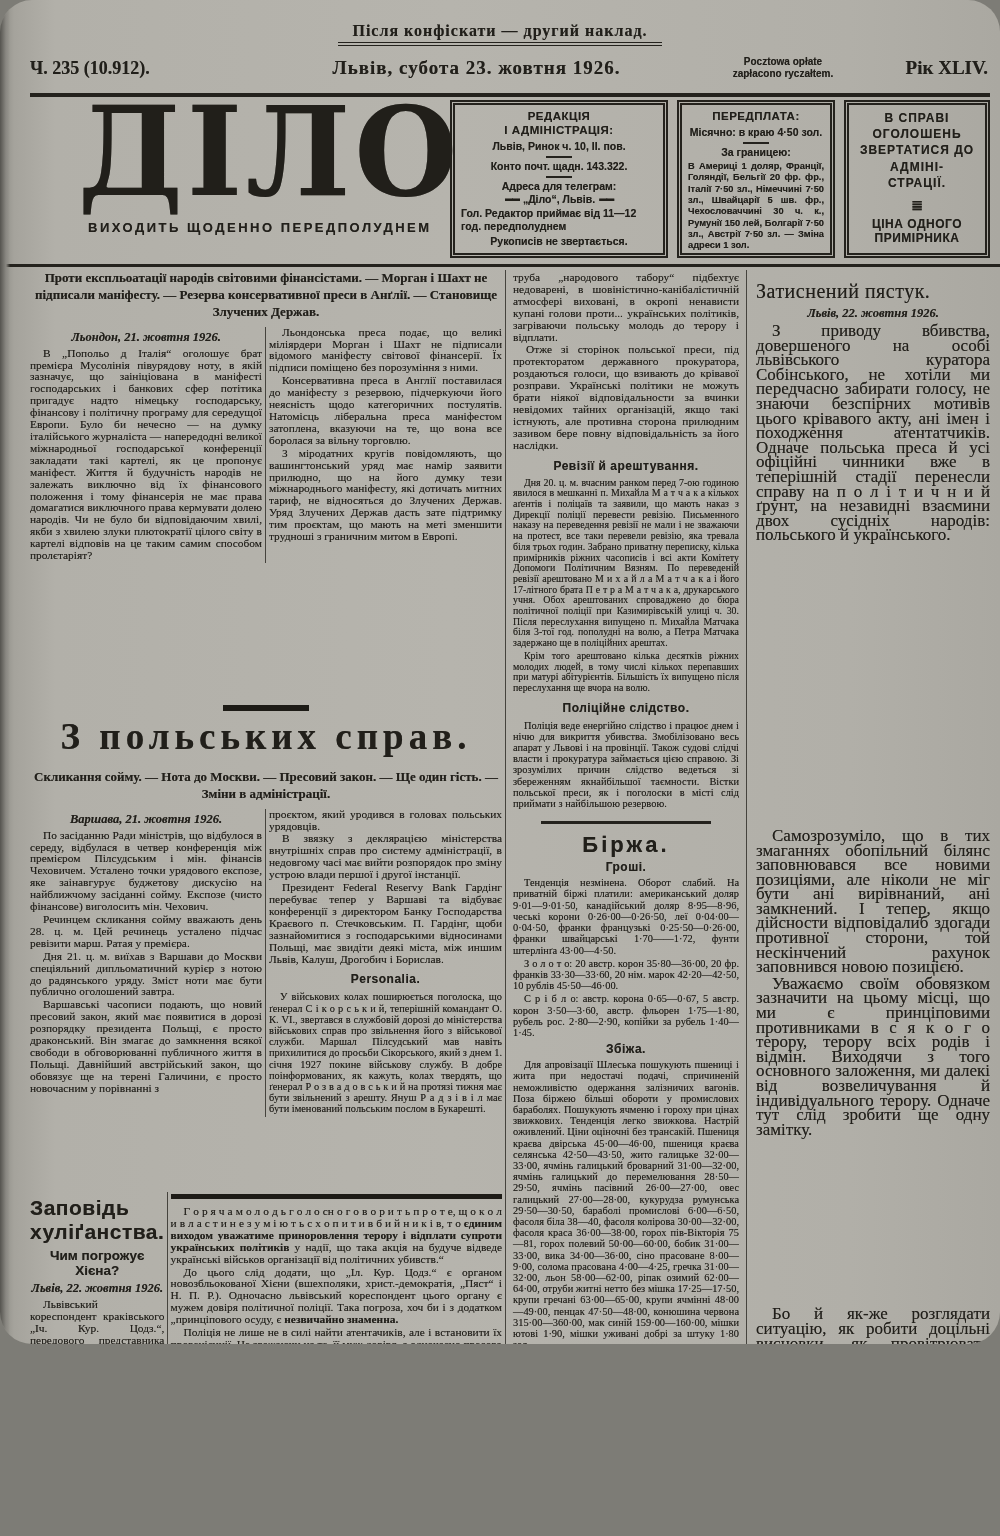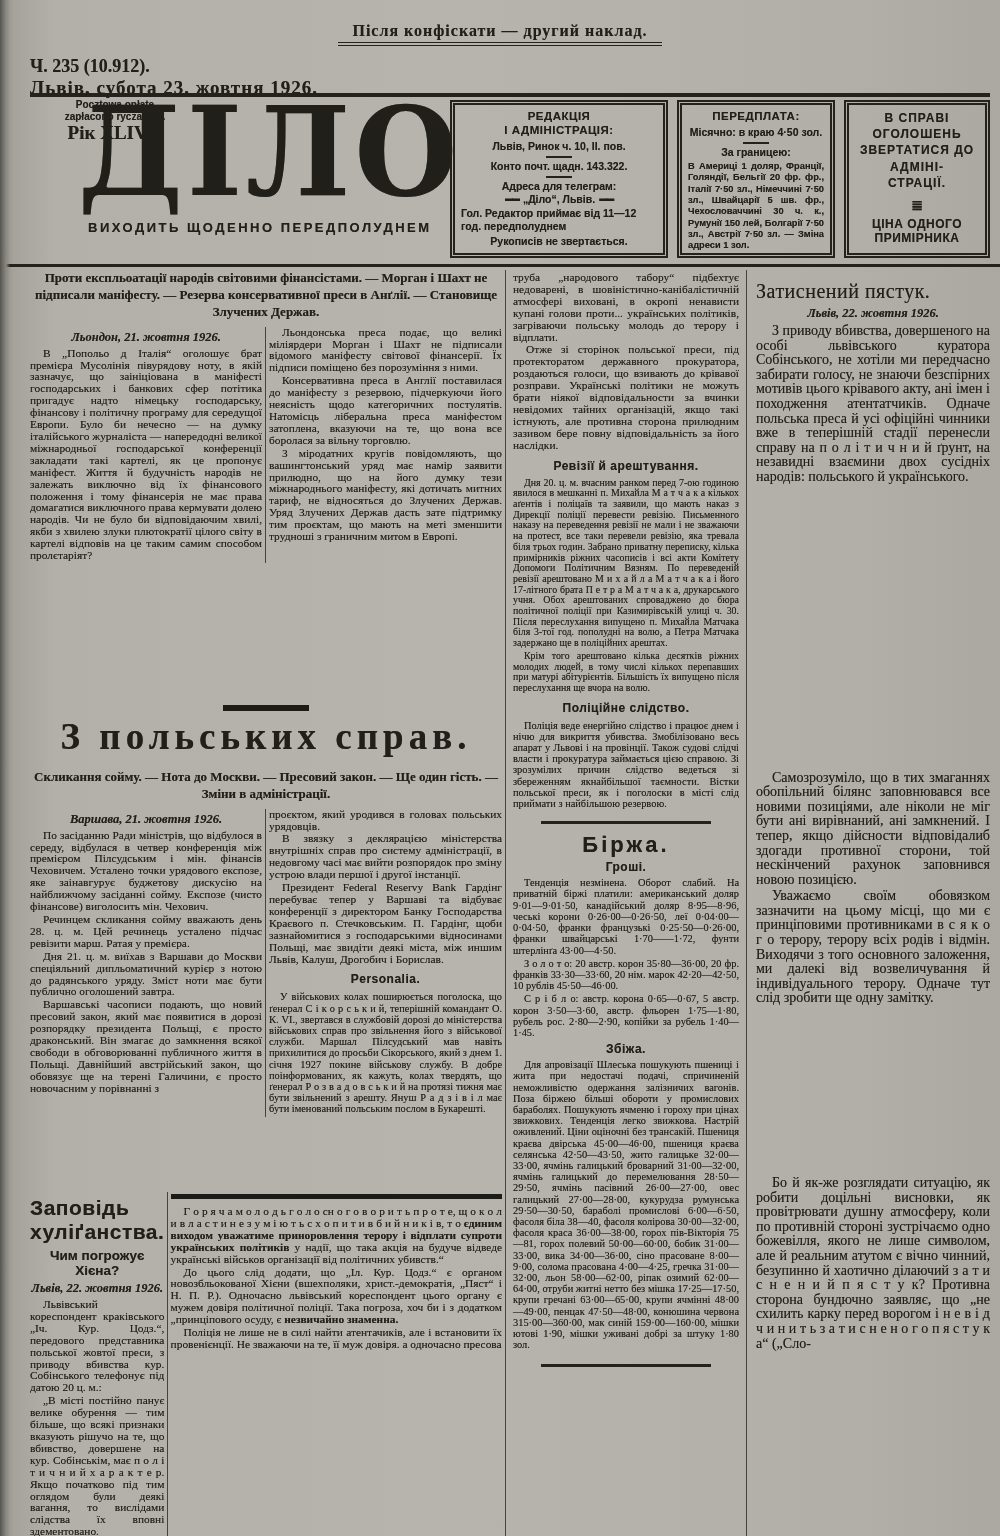--- a/index.html
+++ b/index.html
@@ -1,28 +1,29 @@
 <!DOCTYPE html>
 <html><head>
 <meta charset="utf-8">
 <style>
   html,body{margin:0;padding:0;background:#7d7c76;}
   .page{
-    position:relative;width:1000px;height:1536px;margin:0 auto;overflow:hidden;
+    position:relative;width:1000px;height:1344px;margin:0 auto;overflow:hidden;
     background:linear-gradient(90deg,#8a8982 0px,#a5a39c 14px,#b2b0a9 55px,#b6b4ad 45%,#b1afa8 85%,#aaa8a1 100%);
     color:#211f1a;font-family:"Liberation Serif",serif;
     text-shadow:0 0 0.5px rgba(33,31,26,.55);
+    border-radius:32px;
   }
   .page::before{content:"";position:absolute;left:0;top:0;bottom:0;width:10px;
     background:linear-gradient(90deg,#55544f,#8a8882 60%,rgba(0,0,0,0));z-index:5;}
   
   .confiscation-wrap{position:absolute;top:22px;left:0;width:100%;text-align:center;}
   .confiscation{display:inline-block;font-weight:bold;font-size:16px;letter-spacing:1px;
     border-bottom:4px double #24221d;padding:0 14px 2px;}
-  .header-row{position:absolute;top:56px;left:30px;right:12px;display:flex;align-items:flex-start;flex-direction:column;}
+  .header-row{position:absolute;top:56px;left:30px;right:12px;display:flex;align-items:flex-end;}
   .issue-no{width:225px;font-weight:bold;font-size:18px;}
   .city-date{flex:1;text-align:center;font-weight:bold;font-size:19px;letter-spacing:1px;}
   .postal{width:170px;text-align:center;font-family:"Liberation Sans",sans-serif;
     font-weight:bold;font-size:10px;line-height:1.15;}
   .year{width:120px;text-align:right;font-weight:bold;font-size:19px;}
   .rule-top{position:absolute;top:93px;left:30px;right:10px;height:4px;background:#24221d;}
   
   .mast{position:absolute;top:100px;left:30px;right:10px;height:162px;display:flex;}
   .logo-wrap{width:420px;}
   .logo{font-family:"DejaVu Serif",serif;font-weight:bold;font-size:118px;line-height:104px;
@@ -49,21 +50,21 @@
   
   .bodygrid{position:absolute;top:270px;left:30px;right:8px;bottom:0;display:flex;}
   .vdiv{width:1px;background:#45433d;margin:0 3px;}
   .colgroup-left{width:472px;}
   .col-mid{width:226px;padding:2px 4px 0;}
   .col-right{flex:1;padding:2px 2px 0 6px;}
   
   .p{font-size:11.4px;line-height:11.9px;text-align:justify;text-indent:13px;margin:0 0 1px;}
   .p-sm{font-size:9.9px;line-height:10.7px;text-align:justify;text-indent:11px;margin:0 0 2px;}
   .p-md{font-size:10.4px;line-height:11.2px;text-align:justify;text-indent:11px;margin:0 0 2px;}
-  .p-r{font-size:14px;line-height:14.6px;text-align:justify;text-indent:16px;margin:0 0 2px;}
+  .p-r{font-size:17px;line-height:14.6px;text-align:justify;text-indent:16px;margin:0 0 2px;}
   .dateline{font-style:italic;font-weight:bold;text-align:center;font-size:12.5px;margin:3px 0 3px;}
   .subhead-sans{font-family:"Liberation Sans",sans-serif;font-weight:bold;font-size:12px;
     text-align:center;letter-spacing:.5px;margin:7px 0 5px;}
   .twocol{display:flex;}
   .twocol .c{width:232px;}
   .twocol .c2{flex:1;}
   .cdiv{width:1px;background:#45433d;margin:0 3px;}
   .art1{height:432px;overflow:hidden;}
   .h-fin{font-size:33px;font-weight:bold;letter-spacing:.5px;margin:10px 0 8px;line-height:1.05;}
   .deck{font-weight:bold;font-size:13px;text-align:center;line-height:1.3;margin:0 4px 6px;}

